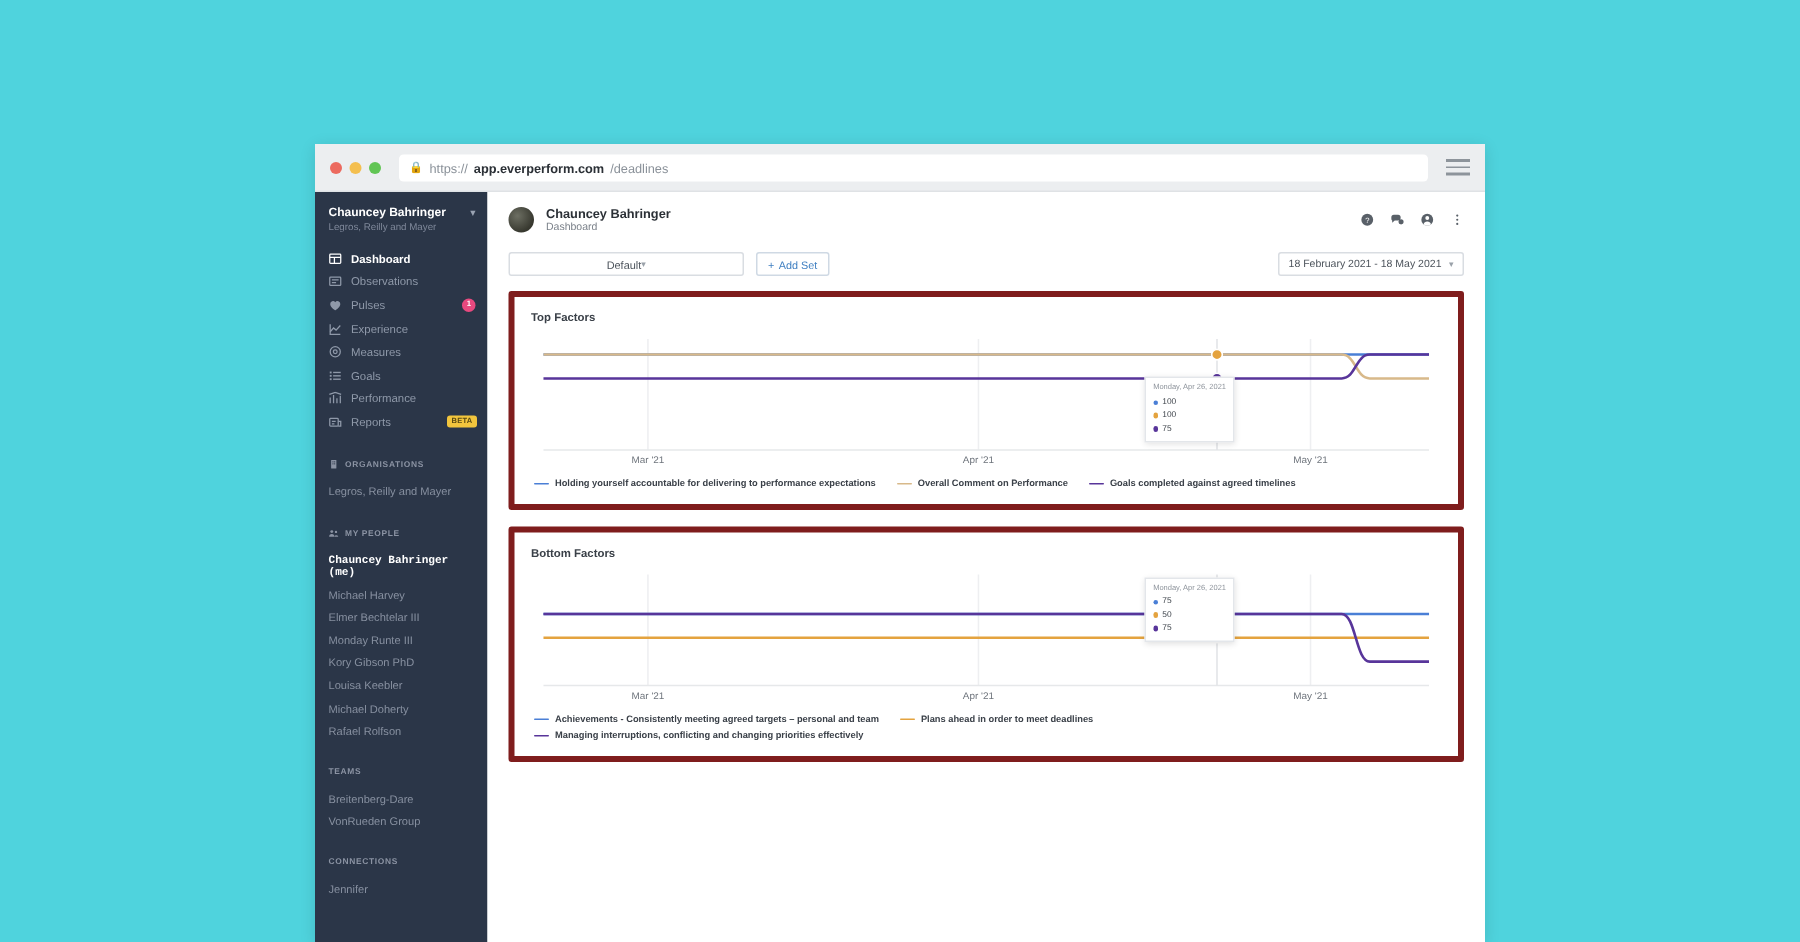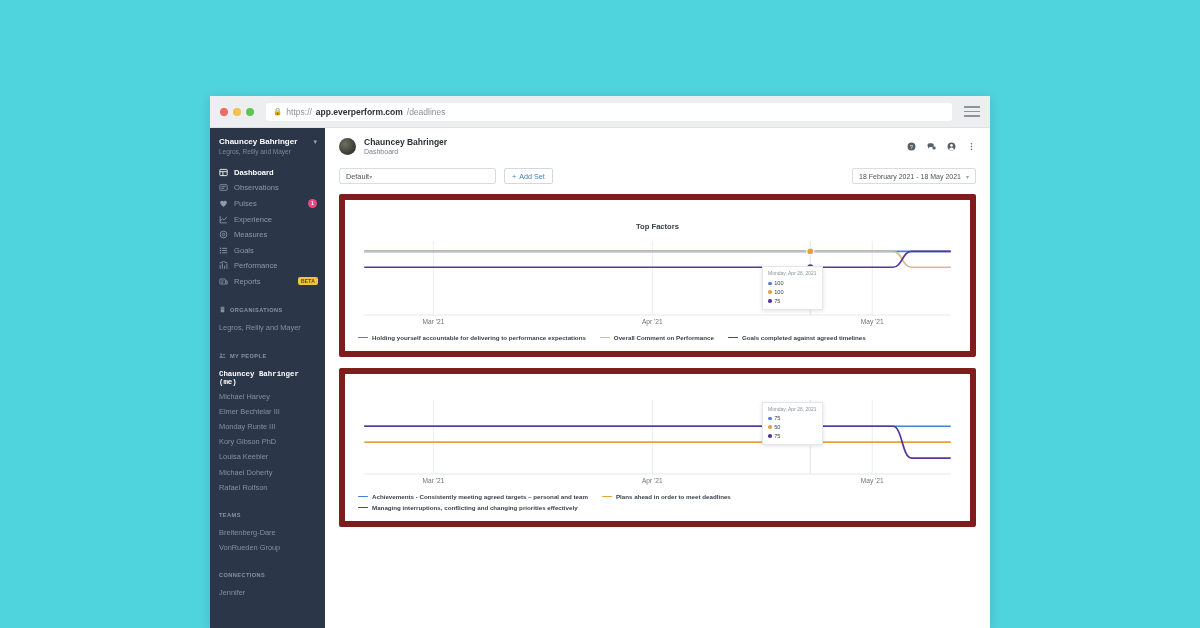--- a/index.html
+++ b/index.html
@@ -100,40 +100,40 @@
   .who-name { font-size: 8.5px; font-weight: bold; color: #2b3036; }
   .who-sub { font-size: 7px; color: #7a8089; margin-top: 1px; }
   .head-icons { margin-left: auto; display: flex; align-items: center; gap: 11px; color: #596068; }
   .head-icons svg { width: 9px; height: 9px; display: block; }
 
   .toolbar {
     display: flex; align-items: center; padding: 13px 14px 0 14px;
   }
   .select-box {
     width: 157px; height: 16px; border: 1px solid #d9dde2; border-radius: 2px;
-    background: #fff; display: flex; align-items: center; justify-content: flex-start;
+    background: #fff; display: flex; align-items: center; justify-content: center;
     padding: 0 6px; font-size: 7.3px; color: #4d545c; cursor: pointer;
   }
   .select-caret { font-size: 6px; color: #9aa1a9; }
   .addset-btn {
     margin-left: 8px; height: 16px; border: 1px solid #cfd9e4; border-radius: 2px;
     background: #fff; color: #3f7fc1; font-size: 7.2px; display: flex;
     align-items: center; gap: 3px; padding: 0 7px; cursor: pointer;
   }
   .daterange {
     margin-left: auto; height: 16px; border: 1px solid #d9dde2; border-radius: 2px;
     background: #fff; display: flex; align-items: center; gap: 5px;
     padding: 0 6px; font-size: 7px; color: #4d545c; cursor: pointer;
   }
 
   
   .cards { padding: 10px 14px 0 14px; }
   .card {
-    border: 6px solid #7f1d1d; border-radius: 2px; background: #fff;
-    margin-bottom: 11px; padding: 22px 11px 10px 11px; text-align: center;
+    border: 4px solid #7f1d1d; border-radius: 2px; background: #fff;
+    margin-bottom: 11px; padding: 9px 11px 10px 11px;
   }
   .card-title { font-size: 7.6px; font-weight: bold; color: #3a4048; margin-bottom: 6px; }
   .plot { position: relative; width: 100%; height: 92px; }
   .plot svg { display: block; width: 100%; height: 100%; }
 
   .tooltip {
     position: absolute; background: #fff; border: 1px solid #e3e6ea;
     box-shadow: 0 1px 4px rgba(0,0,0,.12); padding: 3px 5px 4px 5px;
     font-size: 5.2px; color: #5a6069; line-height: 1.55; white-space: nowrap;
     pointer-events: none;
@@ -407,20 +407,21 @@
                   <span class="lg-line" style="background: rgb(216, 185, 138);"></span>
                   <span>Overall Comment on Performance</span>
                 </div>
                 <div class="lg">
                   <span class="lg-line" style="background: rgb(88, 53, 154);"></span>
                   <span>Goals completed against agreed timelines</span>
                 </div>
               </div>
             </div>
             <div class="card">
+              <div class="card-title">Bottom Factors</div>
               <div class="plot">
                 <svg viewBox="0 0 584 92" preserveAspectRatio="none">
                   <line x1="75" x2="75" y1="4" y2="78" stroke="#eeeff1" stroke-width="1"></line>
                   <line x1="287" x2="287" y1="4" y2="78" stroke="#eeeff1" stroke-width="1"></line>
                   <line x1="500" x2="500" y1="4" y2="78" stroke="#eeeff1" stroke-width="1"></line>
                   <line x1="8" x2="576" y1="78" y2="78" stroke="#e6e8ea" stroke-width="1"></line>
                   <path d="M8,30.272727272727273 L520,30.272727272727273 C529,30.272727272727273 529,30.272727272727273 538,30.272727272727273 L576,30.272727272727273" fill="none" stroke="#4a7fd6" stroke-width="1.7"></path>
                   <path d="M8,46.18181818181819 L520,46.18181818181819 C529,46.18181818181819 529,46.18181818181819 538,46.18181818181819 L576,46.18181818181819" fill="none" stroke="#e4a33f" stroke-width="1.7"></path>
                   <path d="M8,30.272727272727273 L520,30.272727272727273 C529,30.272727272727273 529,62.09090909090909 538,62.09090909090909 L576,62.09090909090909" fill="none" stroke="#58359a" stroke-width="1.7"></path>
                   <line x1="440" x2="440" y1="4" y2="78" stroke="#e2e4e7" stroke-width="1"></line>

